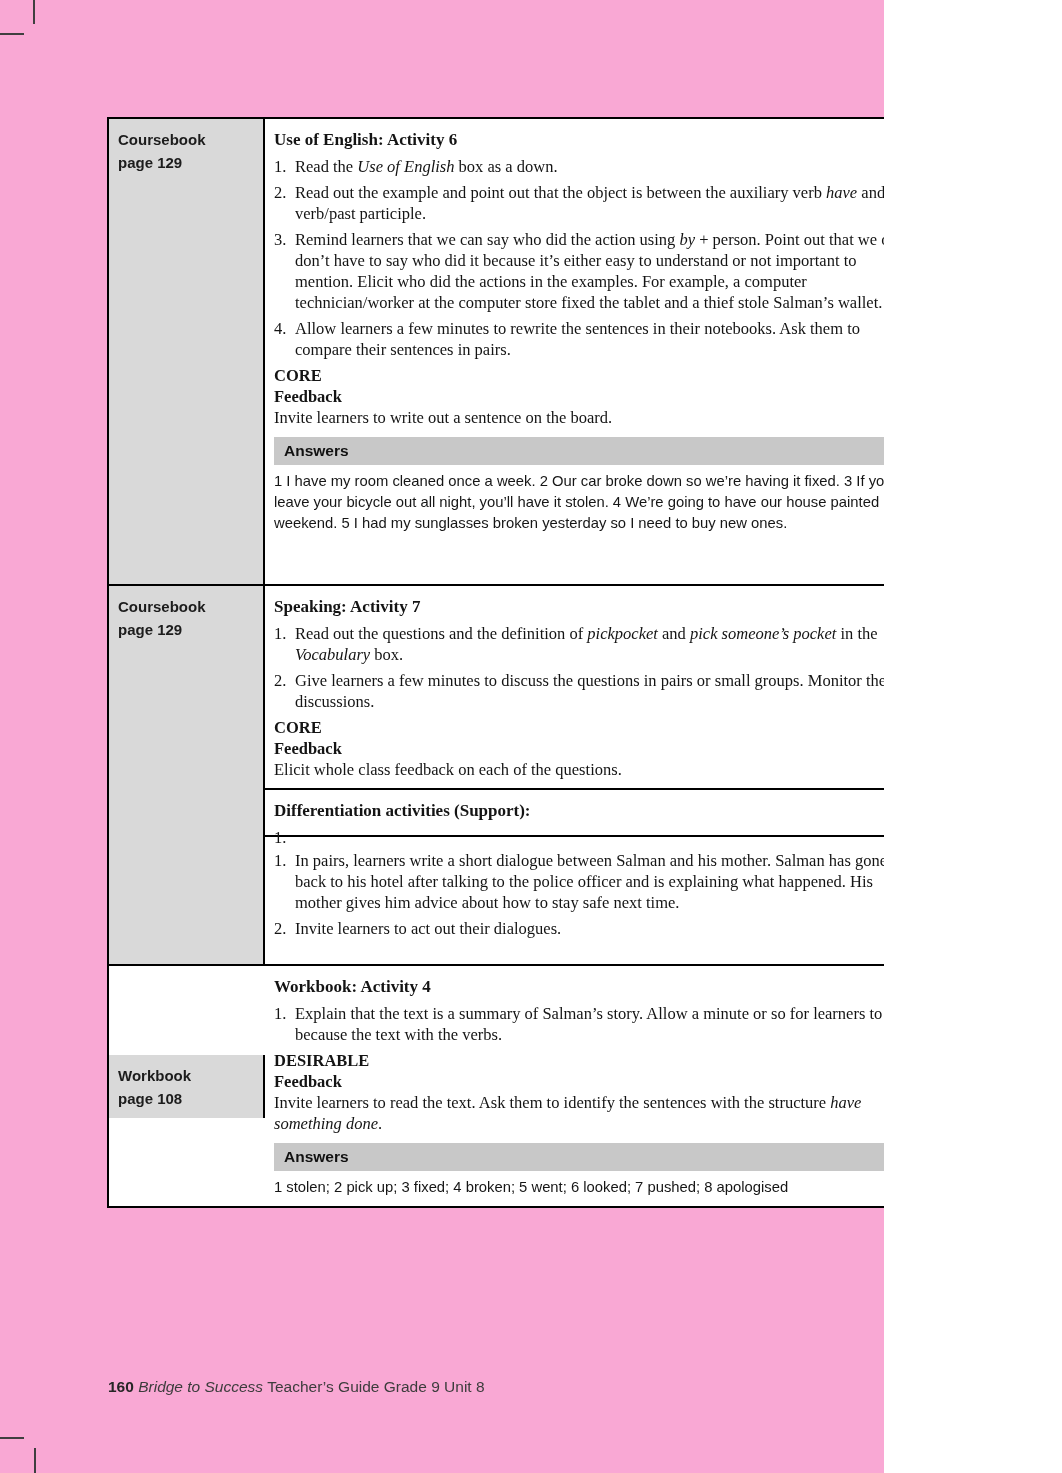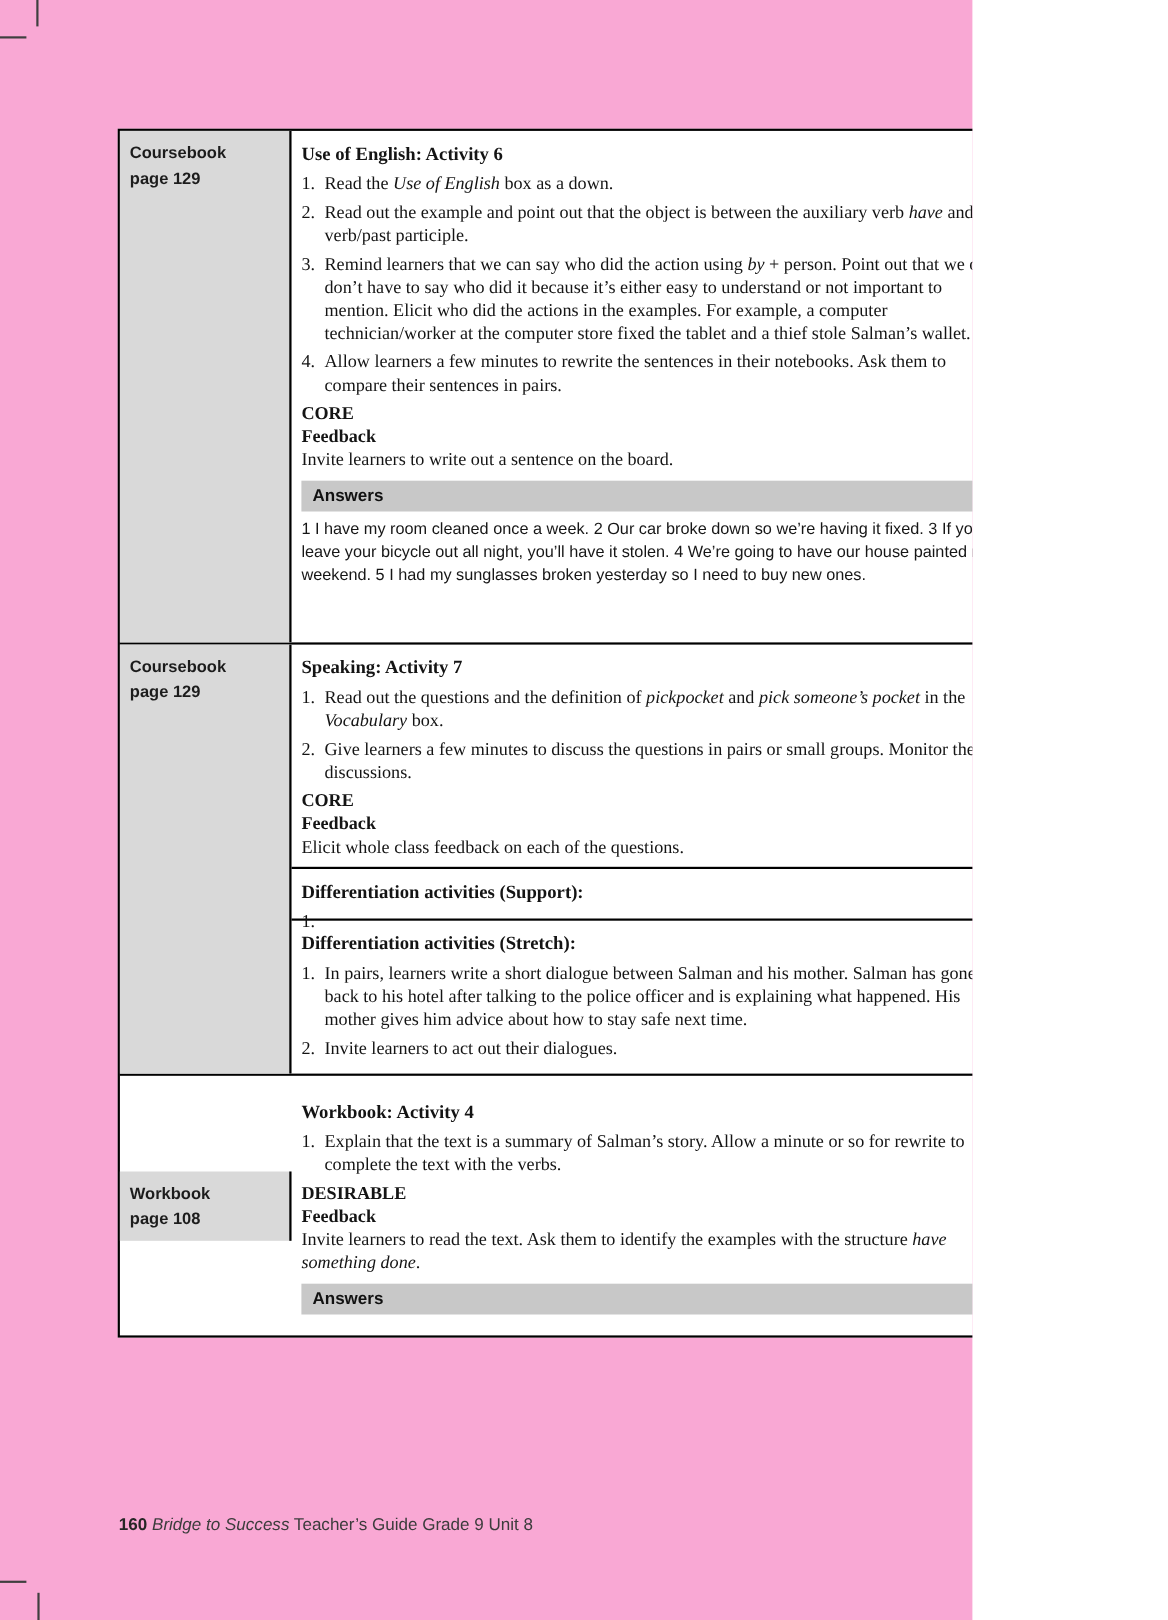--- a/index.html
+++ b/index.html
@@ -126,21 +126,20 @@
           <div class="tagline" style="margin-top:0;">Feedback</div>
           <div class="body-line">Elicit whole class feedback on each of the questions.</div>
         </div>
         <div class="sub pad">
           <div class="heading">Differentiation activities (Support):</div>
           <div class="item">
             <span class="num">1.</span>
           </div>
         </div>
         <div class="sub pad">
-          <div class="heading">Differentiation activities (Stretch):</div>
           <div class="item">
             <span class="num">1.</span>
             <span><span>In pairs, learners write a short dialogue between Salman and his mother. Salman has gone back to his hotel after talking to the police officer and is explaining what happened. His mother gives him advice about how to stay safe next time.</span></span>
           </div>
           <div class="item">
             <span class="num">2.</span>
             <span><span>Invite learners to act out their dialogues.</span></span>
           </div>
         </div>
       </div>
@@ -149,27 +148,28 @@
     <div class="t-row r3">
       <div class="cell-label">
         <div>Workbook</div>
         <div>page 108</div>
       </div>
       <div class="cell-content">
         <div class="pad">
           <div class="heading">Workbook: Activity 4</div>
           <div class="item">
             <span class="num">1.</span>
-            <span><span>Explain that the text is a summary of Salman’s story. Allow a minute or so for rewrite to complete the text with the verbs.</span></span>
+            <span><span>Explain that the text is a summary of Salman’s story. Allow a minute or so for learners to because the text with the verbs.</span></span>
           </div>
           <div class="tagline">DESIRABLE</div>
           <div class="tagline" style="margin-top:0;">Feedback</div>
-          <div class="body-line"><span>Invite learners to read the text. Ask them to identify the examples with the structure </span><i>have something done</i><span>.</span></div>
+          <div class="body-line"><span>Invite learners to read the text. Ask them to identify the sentences with the structure </span><i>have something done</i><span>.</span></div>
           <div class="answers">
             <div class="answers-bar">Answers</div>
+            <div class="answers-text">1 stolen; 2 pick up; 3 fixed; 4 broken; 5 went; 6 looked; 7 pushed; 8 apologised</div>
           </div>
         </div>
       </div>
     </div>
 
   </div>
 
   <div class="footer">
     <span class="pageno">160</span>
     <span class="booktitle">Bridge to Success</span>

